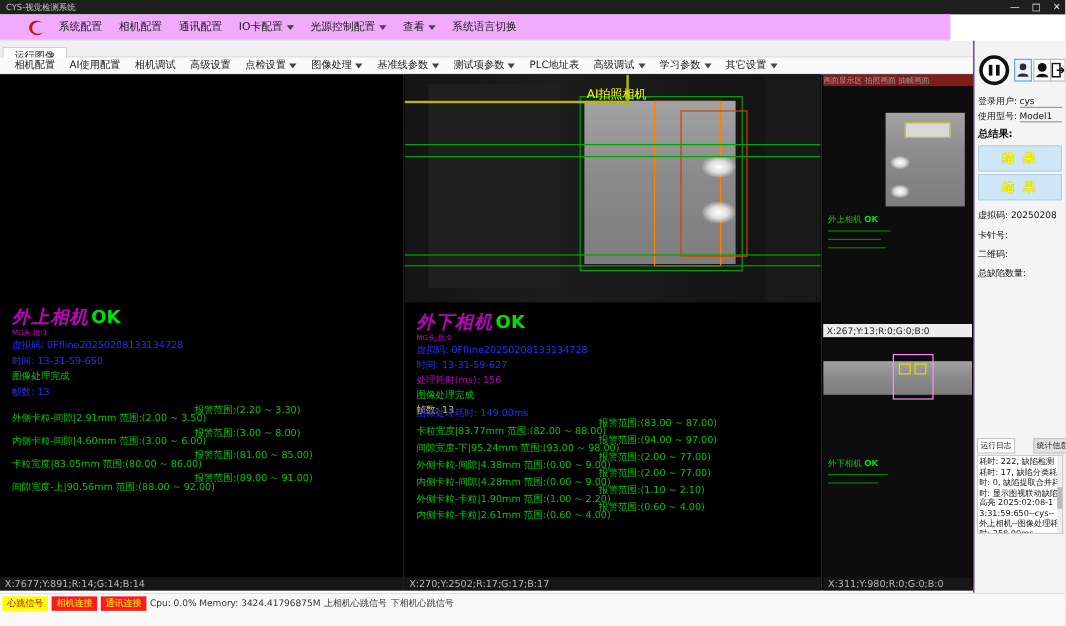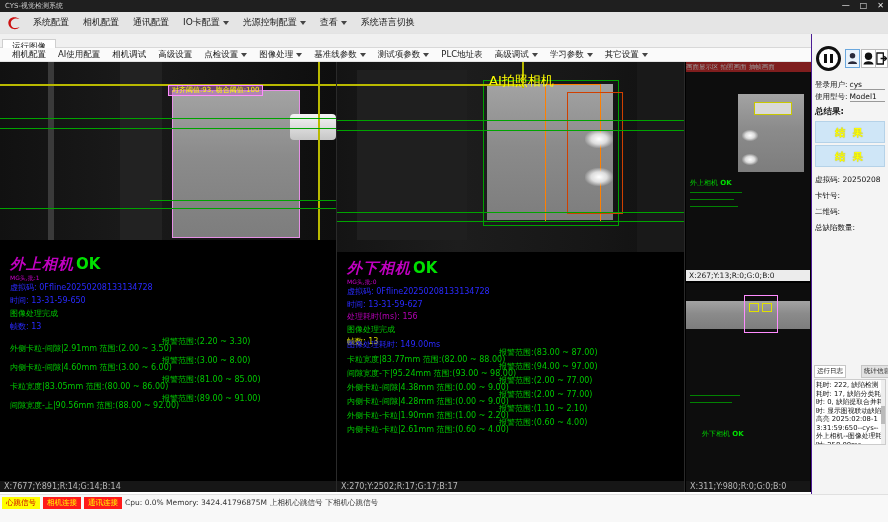--- a/index.html
+++ b/index.html
@@ -6,21 +6,21 @@
   html,body { width:888px; height:522px; background:#fff; }
   body { font-family:"DejaVu Sans",sans-serif; }
   .app { position:relative; width:888px; height:522px; background:#fff; overflow:hidden; }
 
   
   .titlebar { position:absolute; left:0; top:0; width:888px; height:12px; background:#1f1f1f; color:#c9c9c9; font-size:7px; line-height:12px; padding-left:5px; }
   .win-controls { position:absolute; right:4px; top:0; height:12px; display:flex; gap:10px; color:#e8e8e8; font-size:8px; line-height:12px; }
   .win-controls span { cursor:default; }
 
   
-  .menubar { position:absolute; left:0; top:12px; width:888px; height:22px; background:#e5e5e5; border-bottom:1px solid #e3e3e3; display:flex; align-items:center; padding-left:6px; }
+  .menubar { position:absolute; left:0; top:12px; width:792px; height:22px; background:#f0abfc; border-bottom:1px solid #e3e3e3; display:flex; align-items:center; padding-left:22px; }
   .logo { width:16px; height:16px; margin-right:4px; }
   .menu-item { font-size:9px; color:#1a1a1a; padding:2px 7px; display:flex; align-items:center; gap:3px; cursor:default; }
   .arrow-down { width:0; height:0; border-left:3px solid transparent; border-right:3px solid transparent; border-top:4px solid #444; display:inline-block; }
 
   
   .tabbar { position:absolute; left:0; top:34px; width:888px; height:14px; background:#f0f0f0; border-bottom:1px solid #d8d8d8; }
   .tab { display:inline-block; margin-left:2px; margin-top:1px; background:#fff; border:1px solid #cfcfcf; border-bottom:none; font-size:8.5px; color:#222; padding:1px 9px; }
 
   
   .toolbar { position:absolute; left:0; top:48px; width:812px; height:14px; background:#fafafa; border-bottom:1px solid #e3e3e3; display:flex; align-items:center; padding-left:6px; }
@@ -38,21 +38,21 @@
   .photo { position:absolute; left:0; top:0; overflow:hidden; }
   .pl { width:336px; height:178px; background:linear-gradient(90deg,#111 0%,#1a1a1a 40%,#141414 70%,#0e0e0e 100%); }
   .pm { width:347px; height:190px; background:linear-gradient(90deg,#141414 0%,#1d1d1d 35%,#161616 75%,#101010 100%); }
   .blk { position:absolute; }
   .grayblock { background:linear-gradient(180deg,#a3a3a3 0%,#8b8b8b 45%,#7d7d7d 100%); }
   .cyl { background:linear-gradient(180deg,#f4f4f4,#c6c6c6); border-radius:4px; }
   .hline-g { position:absolute; height:1px; background:#00a400; }
   .vline-y { position:absolute; width:2px; background:#b9b900; }
   .hline-y { position:absolute; height:2px; background:#b9b900; }
   .roi-label { position:absolute; background:rgba(190,110,190,.55); border:1px solid #ff8cff; color:#ffff00; font-size:7px; line-height:9px; padding:0 3px; white-space:nowrap; }
-  .ai-label { position:absolute; color:#ffff00; font-size:13px; white-space:nowrap; }
+  .ai-label { position:absolute; color:#ffff00; font-size:10px; white-space:nowrap; }
   .glow { position:absolute; background:radial-gradient(ellipse at center,#fff 0%,#ddd 40%,rgba(40,40,40,0) 75%); }
 
   
   .info { position:absolute; left:10px; white-space:nowrap; }
   .cam-title { font-size:15px; font-weight:bold; font-style:italic; color:#c000c0; letter-spacing:1px; }
   .cam-ok { font-size:15px; font-weight:bold; color:#00e000; font-style:normal; margin-left:2px; }
   .cam-tag { font-size:6px; color:#d000d0; line-height:7px; }
   .t-blue { font-size:8px; color:#2a2aff; line-height:13px; }
   .t-green { font-size:8px; color:#00c800; line-height:13px; }
   .t-magenta { font-size:8px; color:#b400b4; line-height:12px; }
@@ -197,33 +197,20 @@
         <span>其它设置</span>
         <i class="arrow-down"></i>
       </span>
   </div>
 
   <div class="main"></div>
   <div class="vdivider" style="left:336px;"></div>
   <div class="vdivider" style="left:684px;"></div>
 
   <div class="view view-left">
-    <div class="photo pl">
-      <div class="blk" style="left:48px;top:0;width:6px;height:178px;background:#3a3a3a;"></div>
-      <div class="blk" style="left:120px;top:0;width:42px;height:178px;background:#222;"></div>
-      <div class="blk grayblock" style="left:172px;top:28px;width:128px;height:148px;border:1px solid #e690e6;"></div>
-      <div class="blk cyl" style="left:290px;top:52px;width:46px;height:26px;"></div>
-      <div class="hline-y" style="left:0;top:22px;width:336px;"></div>
-      <div class="vline-y" style="left:318px;top:0;height:178px;"></div>
-      <div class="hline-g" style="left:0;top:56px;width:336px;"></div>
-      <div class="hline-g" style="left:0;top:66px;width:336px;"></div>
-      <div class="hline-g" style="left:150px;top:138px;width:186px;"></div>
-      <div class="hline-g" style="left:0;top:146px;width:336px;"></div>
-      <div class="roi-label" style="left:168px;top:23px;">对齐阈值:93, 吻合阈值:100</div>
-    </div>
     <div class="info" style="top:192px;">
       <div><span class="cam-title">外上相机</span><span class="cam-ok">OK</span></div>
       <div class="cam-tag">MG头,批:1</div>
       <div class="t-blue">虚拟码: 0Ffline20250208133134728</div>
       <div class="t-blue">时间: 13-31-59-650</div>
       <div class="t-green">图像处理完成</div>
       <div class="t-blue">帧数: 13</div>
     </div>
     <div class="measure-row" style="top:274px;"><span class="m-text">外侧卡粒-间隙|2.91mm 范围:(2.00 ~ 3.50)</span><span class="m-alarm">报警范围:(2.20 ~ 3.30)</span></div>
     <div class="measure-row" style="top:293px;"><span class="m-text">内侧卡粒-间隙|4.60mm 范围:(3.00 ~ 6.00)</span><span class="m-alarm">报警范围:(3.00 ~ 8.00)</span></div>
@@ -284,21 +271,21 @@
     <div class="mini-bar" style="left:4px;top:127px;width:44px;"></div>
     <div class="mini-bar" style="left:4px;top:134px;width:48px;"></div>
   </div>
   <div class="thumb1-coordbar">X:267;Y:13;R:0;G:0;B:0</div>
 
   <div class="thumb thumb2">
     <div class="blk grayblock" style="left:0;top:18px;width:124px;height:28px;"></div>
     <div class="blk pinkbox" style="left:58px;top:12px;width:34px;height:38px;"></div>
     <div class="blk ybox" style="left:63px;top:20px;width:10px;height:9px;"></div>
     <div class="blk ybox" style="left:76px;top:20px;width:10px;height:9px;"></div>
-    <div class="t-mini-label" style="left:16px;top:98px;margin-top:48px;">
+    <div class="t-mini-label" style="left:4px;top:98px;">
       <span>外下相机</span>
       <span style="color:#00e000;font-weight:bold;">OK</span>
     </div>
     <div class="mini-bar" style="left:4px;top:112px;width:50px;"></div>
     <div class="mini-bar" style="left:4px;top:119px;width:42px;"></div>
   </div>
   <div class="coordbar" style="left:686px;top:481px;width:124px;">X:311;Y:980;R:0;G:0;B:0</div>
 
   <div class="panel">
     <div class="p-buttons">

